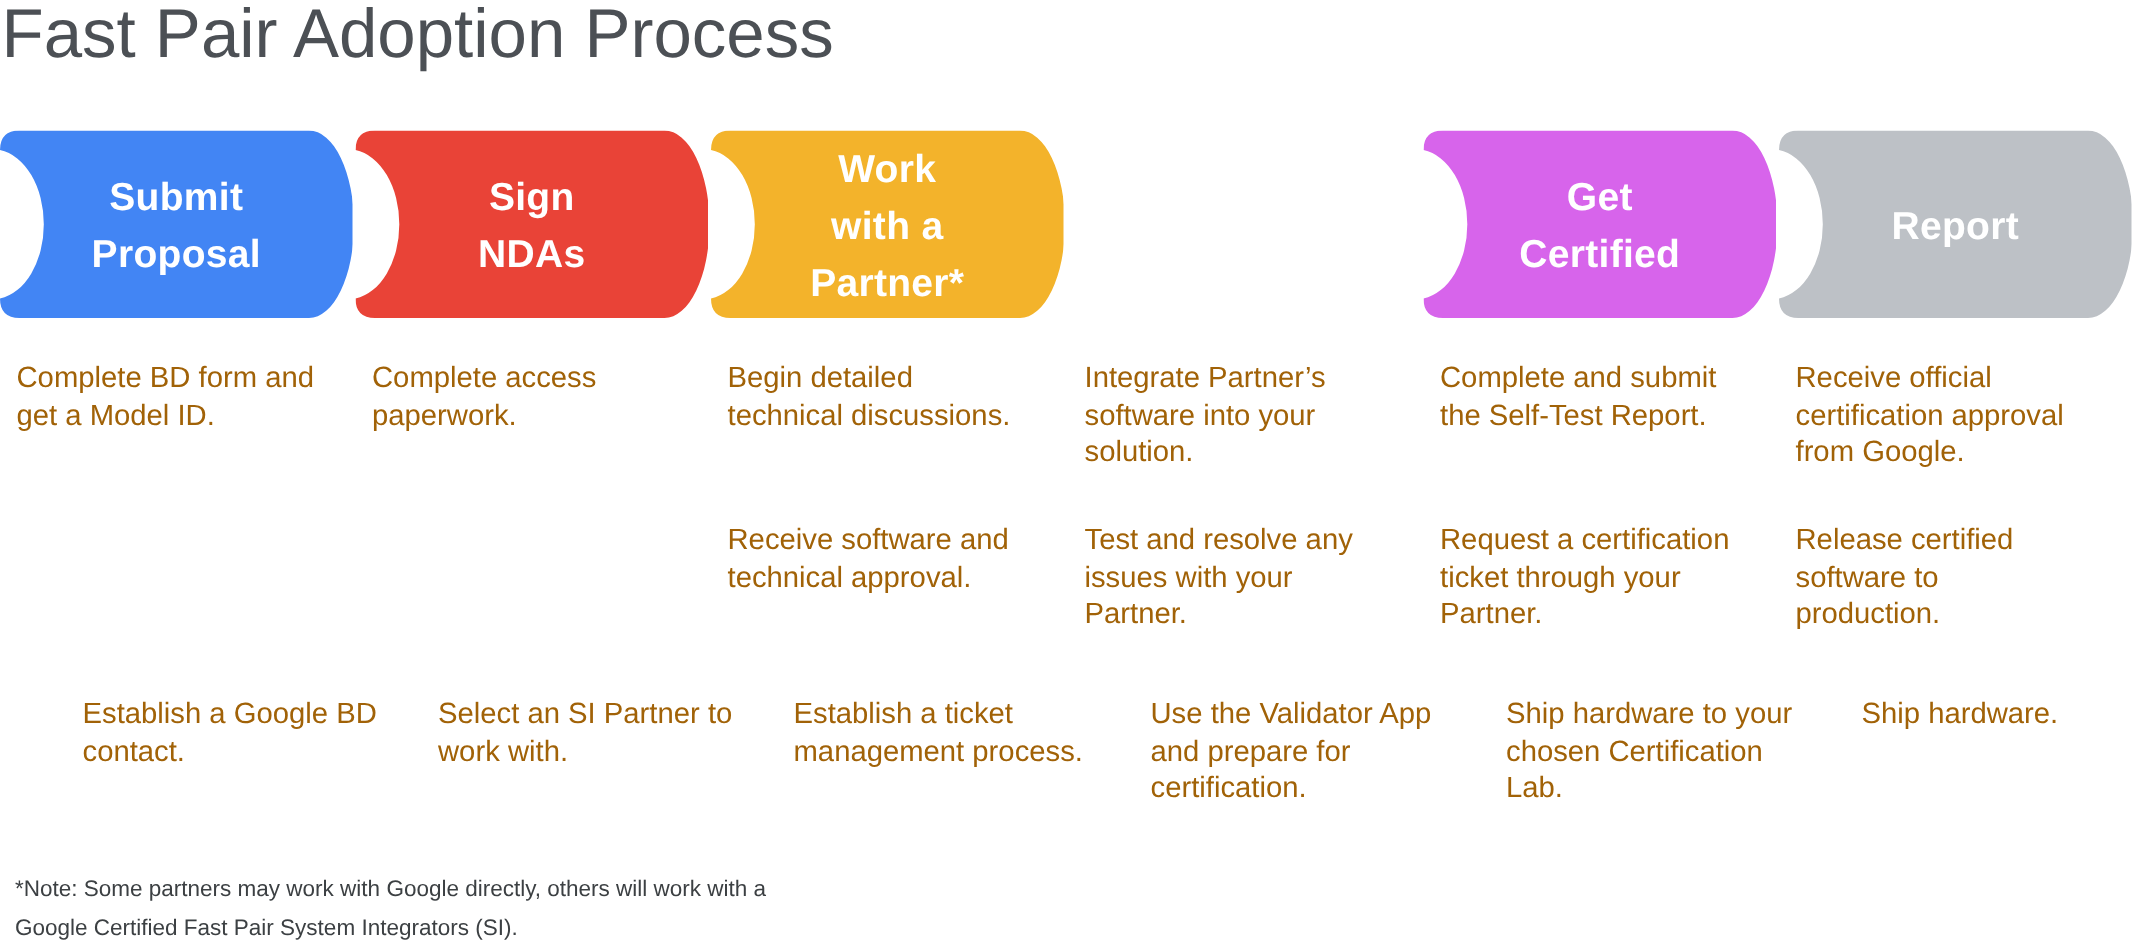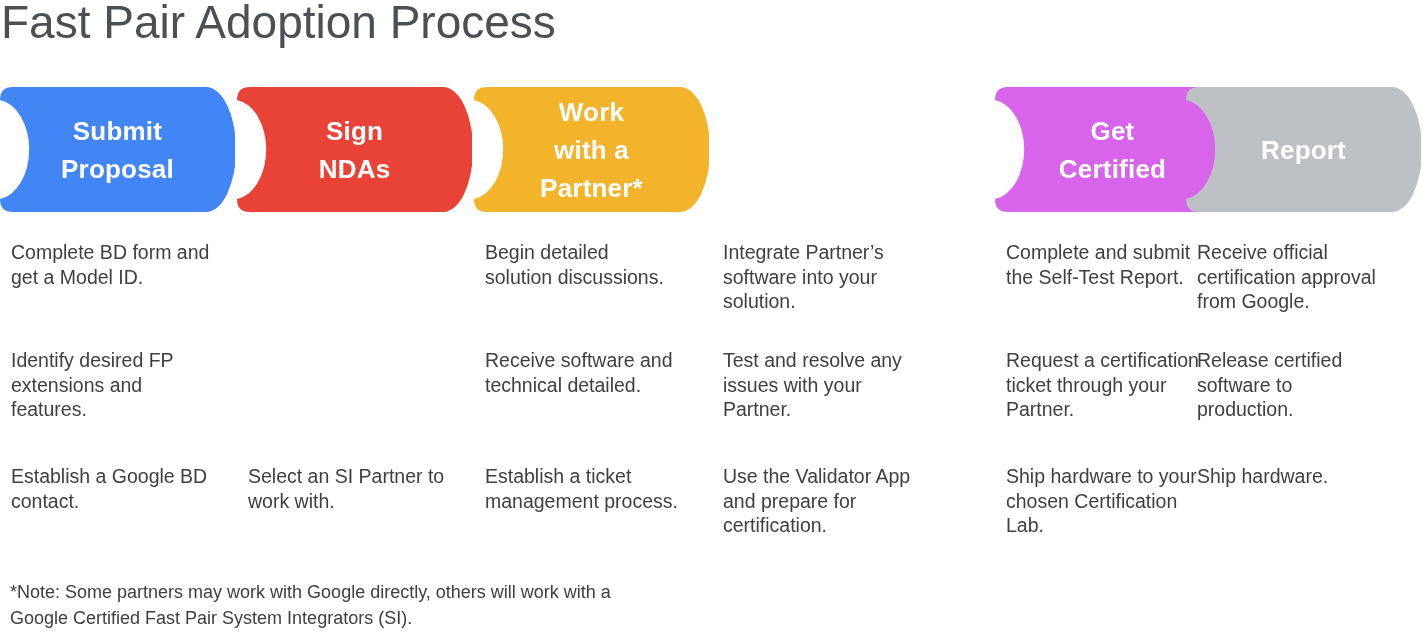--- a/index.html
+++ b/index.html
@@ -47,31 +47,31 @@
     line-height: 38px;
     white-space: pre-line;
     letter-spacing: 0.2px;
   }
   .detail {
     position: absolute;
     left: 11px;
     width: 232px;
     font-size: 19.5px;
     line-height: 24.5px;
-    color: #404040;
+    color: #a16207;
     white-space: pre-line;
   }
   .d0 { top: 240px; }
   .d1 { top: 348px; }
-  .d2 { top: 464px; }
+  .d2 { top: 464px; margin-left: 44px; }
   .footnote {
     position: absolute;
     left: 10px;
     top: 580px;
-    font-size: 18px;
+    font-size: 15px;
     line-height: 25.5px;
     color: #3c4043;
     white-space: pre-line;
   }
 </style>
 </head>
 <body>
 
 <div class="canvas">
 
@@ -80,69 +80,68 @@
   <div class="col" style="left:0px">
     <div class="shape-wrap">
       <svg width="235" height="125" viewBox="0 0 235 125">
         <path d="M 13 0 L 206 0 A 30 62.5 0 0 1 206 125 L 13 125 Q 0 125 0 112 A 34 50 0 0 0 0 13 Q 0 0 13 0 Z" fill="#4285F4"></path>
       </svg>
       <div class="stage-label">Submit
 Proposal</div>
     </div>
     <div class="detail d0">Complete BD form and
 get a Model ID.</div>
-    <div class="detail d1">Identify desired FP
-extensions and
-features.</div>
     <div class="detail d2">Establish a Google BD
 contact.</div>
   </div>
 
   <div class="col" style="left:237px">
     <div class="shape-wrap">
       <svg width="235" height="125" viewBox="0 0 235 125">
         <path d="M 13 0 L 206 0 A 30 62.5 0 0 1 206 125 L 13 125 Q 0 125 0 112 A 34 50 0 0 0 0 13 Q 0 0 13 0 Z" fill="#E94337"></path>
       </svg>
       <div class="stage-label">Sign
 NDAs</div>
     </div>
+    <div class="detail d0">Complete access
+paperwork.</div>
     <div class="detail d2">Select an SI Partner to
 work with.</div>
   </div>
 
   <div class="col" style="left:474px">
     <div class="shape-wrap">
       <svg width="235" height="125" viewBox="0 0 235 125">
         <path d="M 13 0 L 206 0 A 30 62.5 0 0 1 206 125 L 13 125 Q 0 125 0 112 A 34 50 0 0 0 0 13 Q 0 0 13 0 Z" fill="#F3B32B"></path>
       </svg>
       <div class="stage-label">Work
 with a
 Partner*</div>
     </div>
     <div class="detail d0">Begin detailed
-solution discussions.</div>
+technical discussions.</div>
     <div class="detail d1">Receive software and
-technical detailed.</div>
+technical approval.</div>
     <div class="detail d2">Establish a ticket
 management process.</div>
   </div>
 
   <div class="col" style="left:712px">
     <div class="detail d0">Integrate Partner’s
 software into your
 solution.</div>
     <div class="detail d1">Test and resolve any
 issues with your
 Partner.</div>
     <div class="detail d2">Use the Validator App
 and prepare for
 certification.</div>
   </div>
 
-  <div class="col" style="left:995px">
+  <div class="col" style="left:949px">
     <div class="shape-wrap">
       <svg width="235" height="125" viewBox="0 0 235 125">
         <path d="M 13 0 L 206 0 A 30 62.5 0 0 1 206 125 L 13 125 Q 0 125 0 112 A 34 50 0 0 0 0 13 Q 0 0 13 0 Z" fill="#D764EB"></path>
       </svg>
       <div class="stage-label">Get
 Certified</div>
     </div>
     <div class="detail d0">Complete and submit
 the Self-Test Report.</div>
     <div class="detail d1">Request a certification

